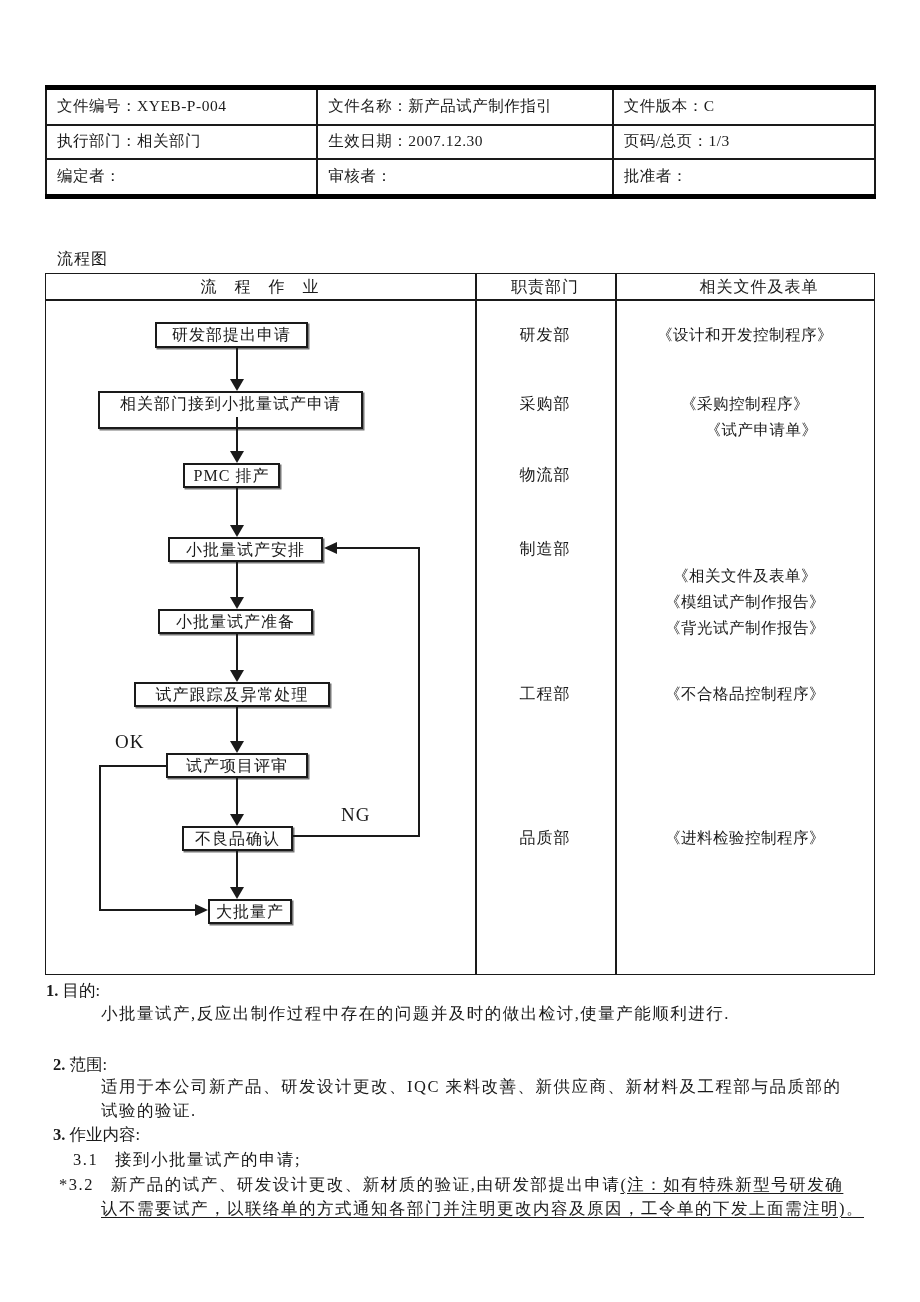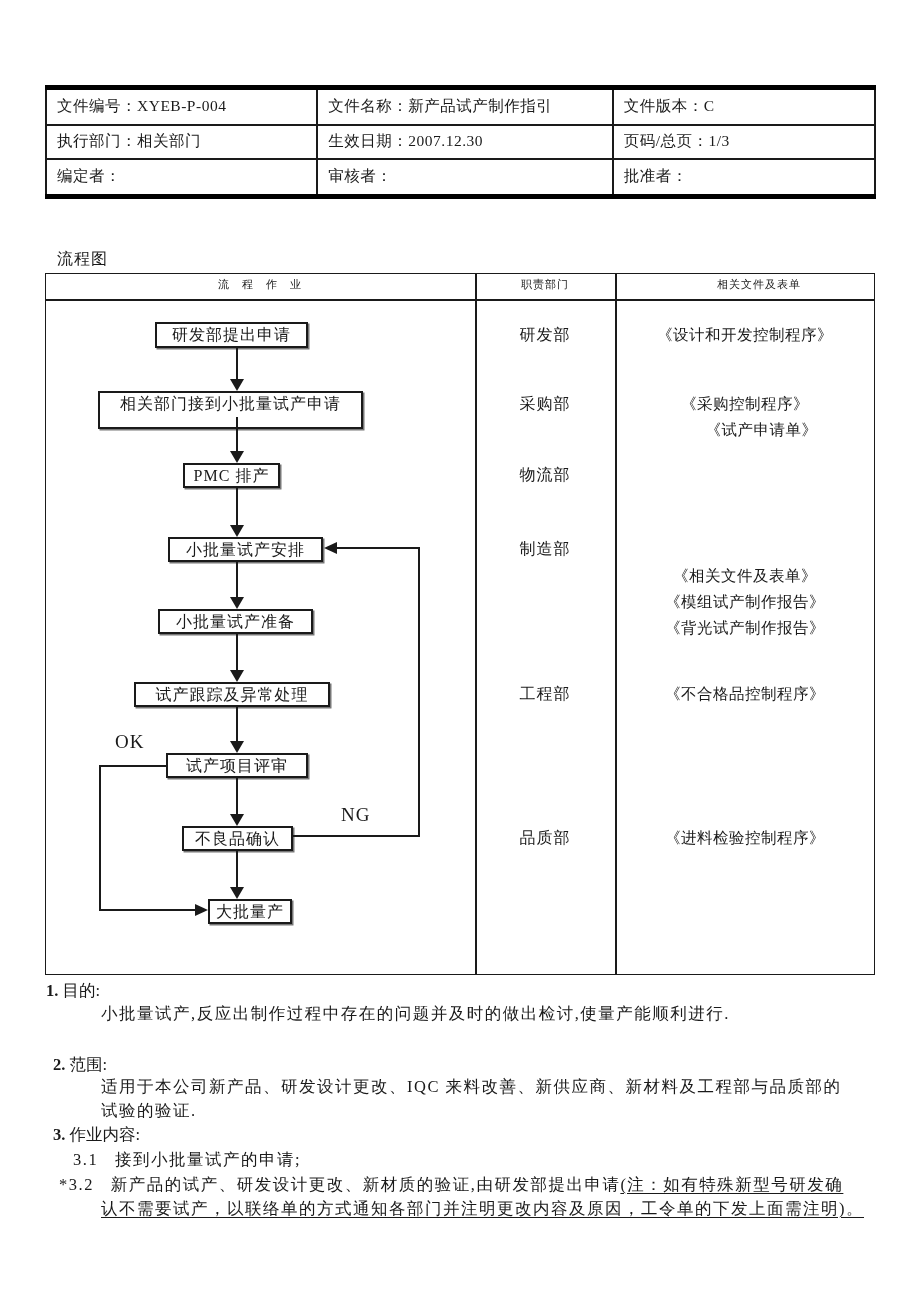--- a/index.html
+++ b/index.html
@@ -25,21 +25,21 @@
   #hdr-table tr:nth-child(3) td { height:38px; }
   .cw1 { width:272px; } .cw2 { width:296px; } .cw3 { width:263px; }
 
   
   .abs { position:absolute; }
   #fc-label { left:57px; top:249px; font-size:16px; letter-spacing:1px; }
   #fc-frame { left:45px; top:273px; width:830px; height:702px; border:1.5px solid #1a1a1a; }
   .fc-vsep { width:1.5px; background:#1a1a1a; top:273px; height:702px; }
   #fc-vsep1 { left:475px; } #fc-vsep2 { left:615px; }
   #fc-hsep { left:45px; top:299px; width:830px; height:1.5px; background:#1a1a1a; }
-  .fc-colhead { top:277px; font-size:11px; text-align:center; letter-spacing:1px; }
+  .fc-colhead { top:277px; font-size:16px; text-align:center; letter-spacing:1px; }
   #fc-colhead1 { left:45px;  width:430px; }
   #fc-colhead2 { left:475px; width:140px; }
   #fc-colhead3 { left:615px; width:288px; }
 
   .fbox {
     border:2px solid #1a1a1a; background:#fff; text-align:center;
     font-size:16px; letter-spacing:1px; white-space:nowrap;
     box-shadow:1.5px 1.5px 0 #777;
   }
   .vline { width:2px; background:#1a1a1a; left:236px; }

